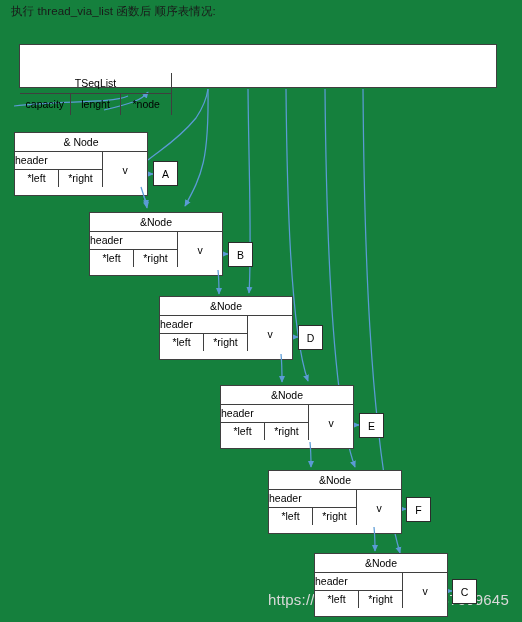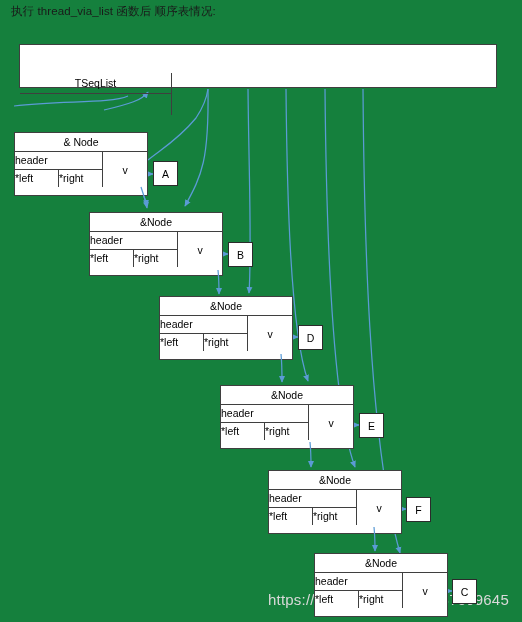--- a/index.html
+++ b/index.html
@@ -112,21 +112,21 @@
     border-bottom: 1.3px solid #3f3f3f;
     box-sizing: border-box;
   }
   .node .n-ptrs {
     display: flex;
     height: 17.7px;
   }
   .node .n-ptr {
     flex: 1 1 0;
     line-height: 17.7px;
-    text-align: left;
+    text-align: center;
     font-size: 10.5px;
     border-right: 1.3px solid #3f3f3f;
     box-sizing: border-box;
   }
   .node .n-ptr:last-child { border-right: none; }
   .node .n-vcol {
     flex: 1 1 0;
     display: flex;
     align-items: center;
     justify-content: center;
@@ -196,20 +196,25 @@
 
     <g fill="none" stroke="#5b9bd5" stroke-width="1.25">
       <path d="M 148 160 C 160 150 178 140 196 118 C 204 106 207 96 208 89"></path>
       <path d="M 14 106 C 60 100 110 104 128 96"></path>
     </g>
   </svg>
 
   <div class="seqlist">
     <div class="sl-left">
       <div class="sl-title">TSeqList</div>
+      <div class="sl-fields">
+        <div class="sl-cell">capacity</div>
+        <div class="sl-cell">lenght</div>
+        <div class="sl-cell">*node</div>
+      </div>
     </div>
   </div>
 
   <div class="node" style="left:14px; top:132px;">
     <div class="n-title">&amp; Node</div>
     <div class="n-body">
       <div class="n-hdrcol">
         <div class="n-header">header</div>
         <div class="n-ptrs">
           <div class="n-ptr">*left</div>

